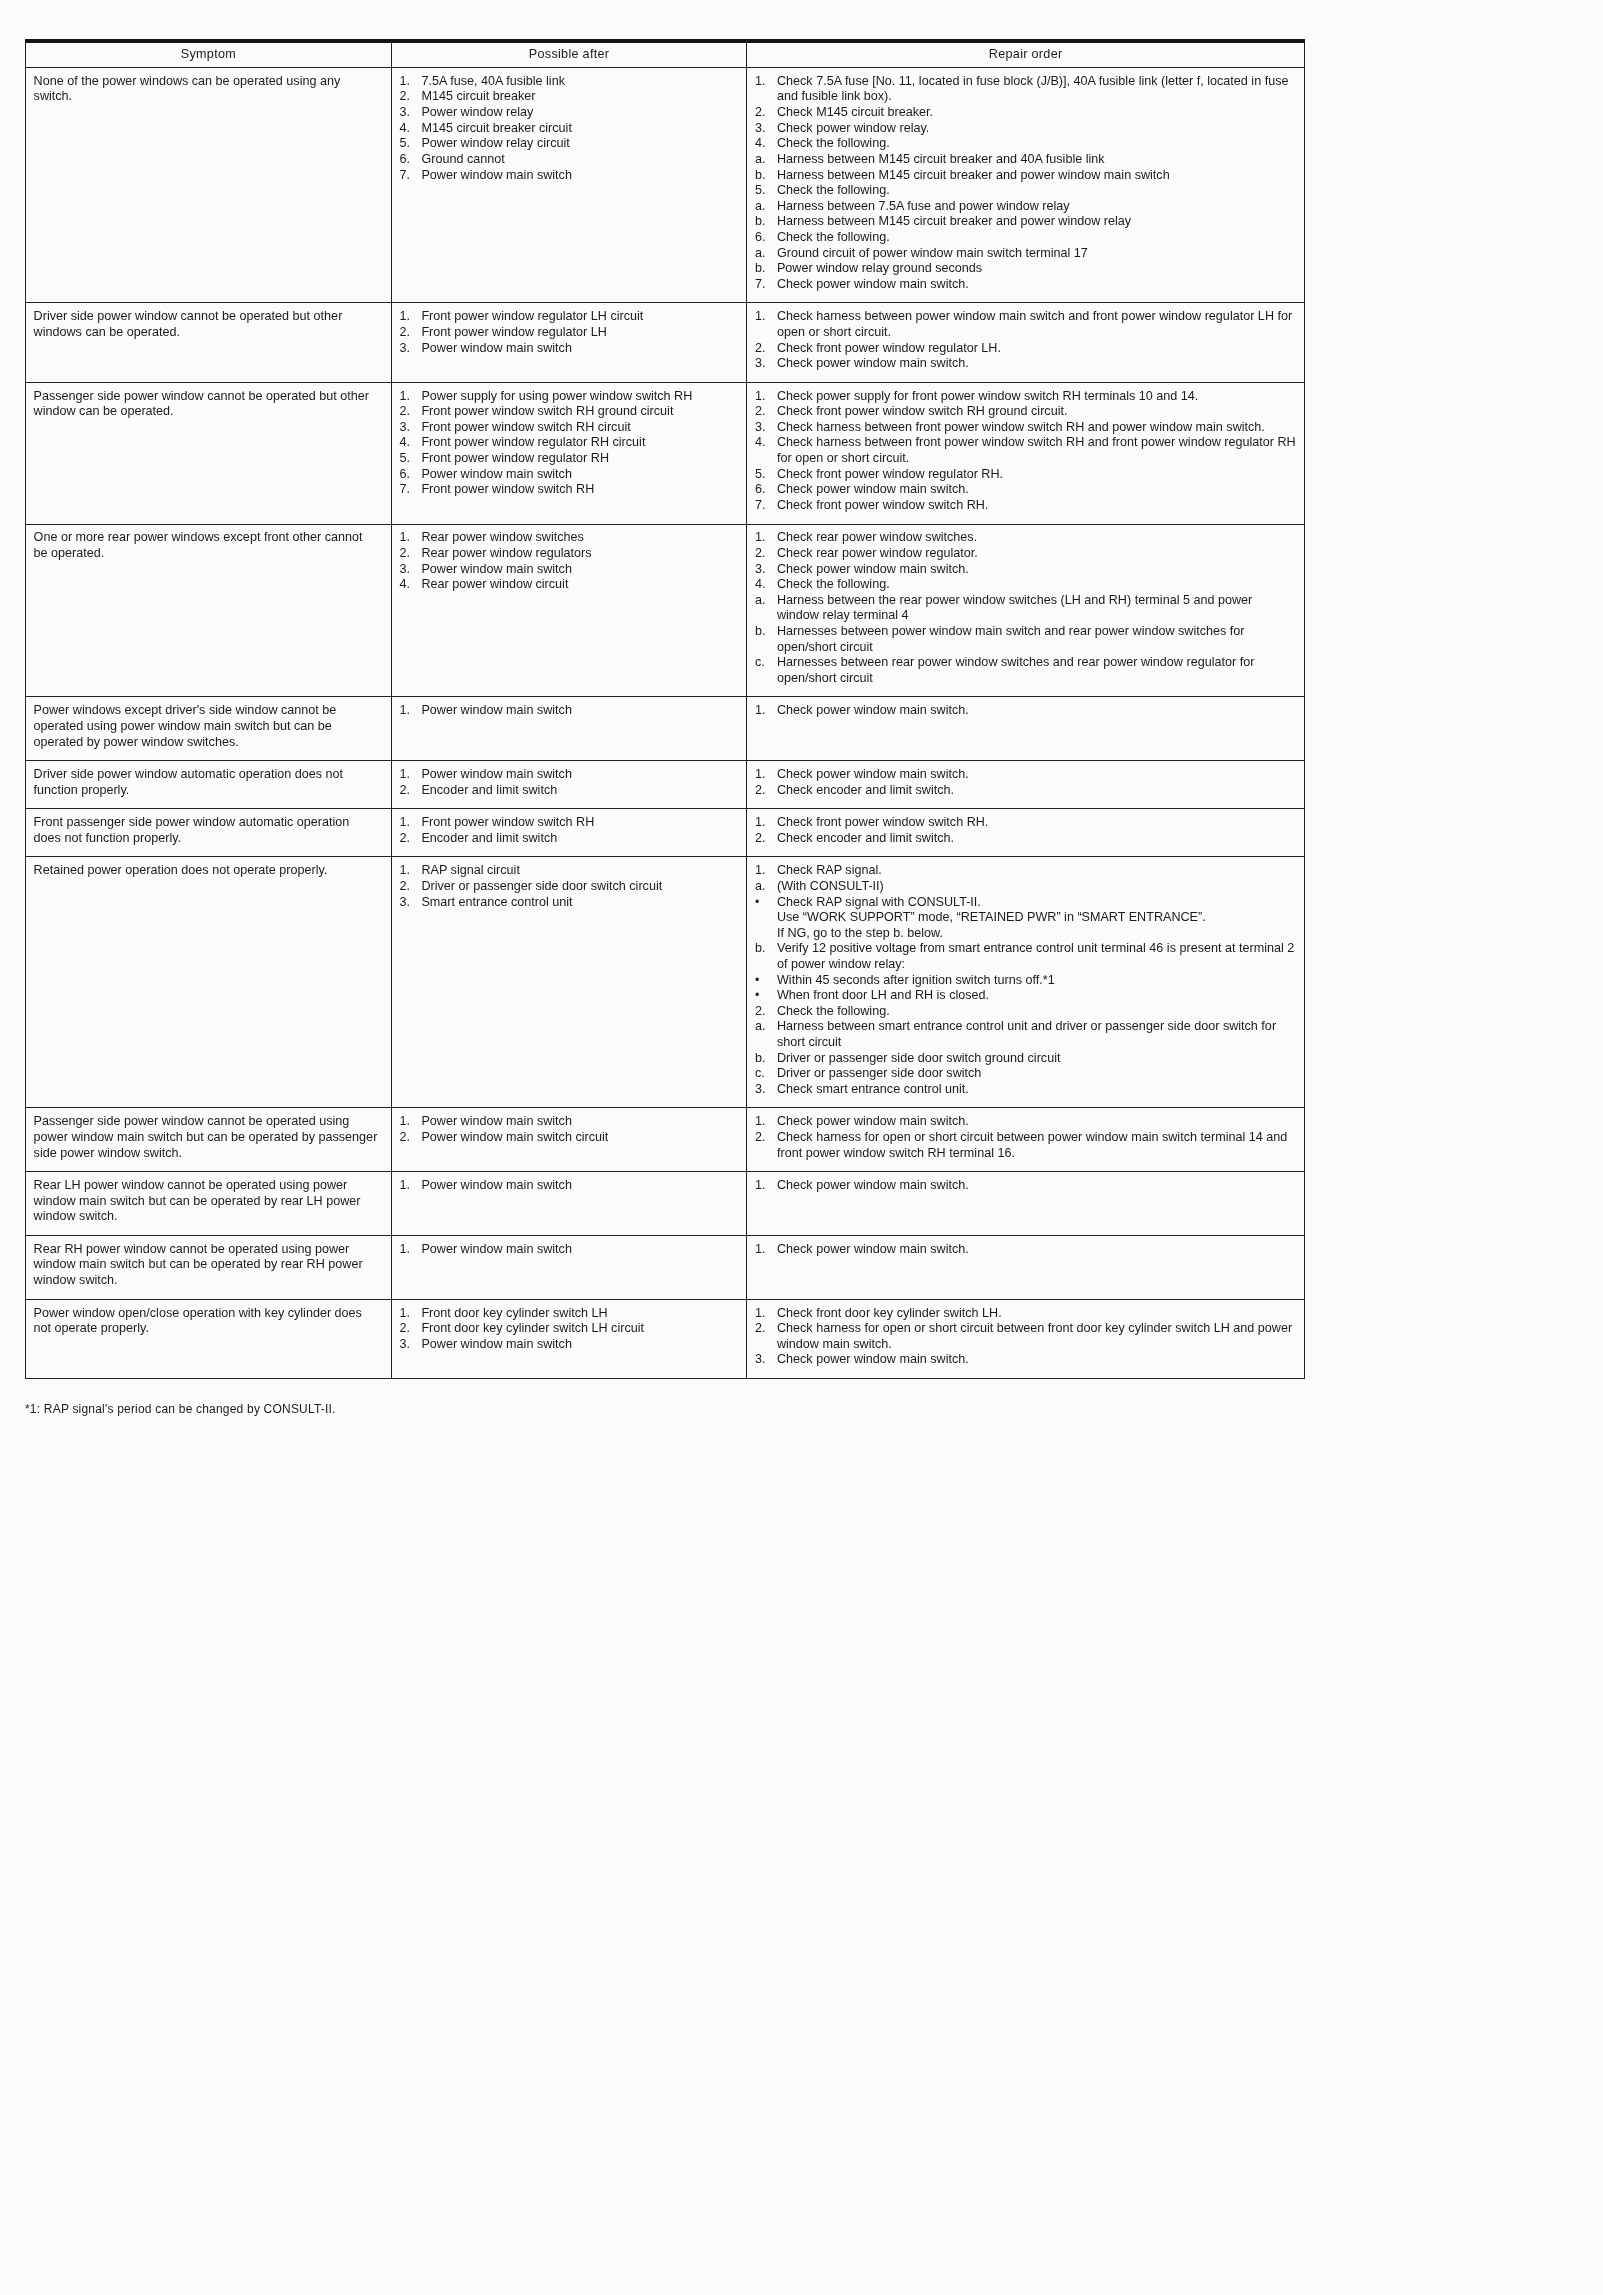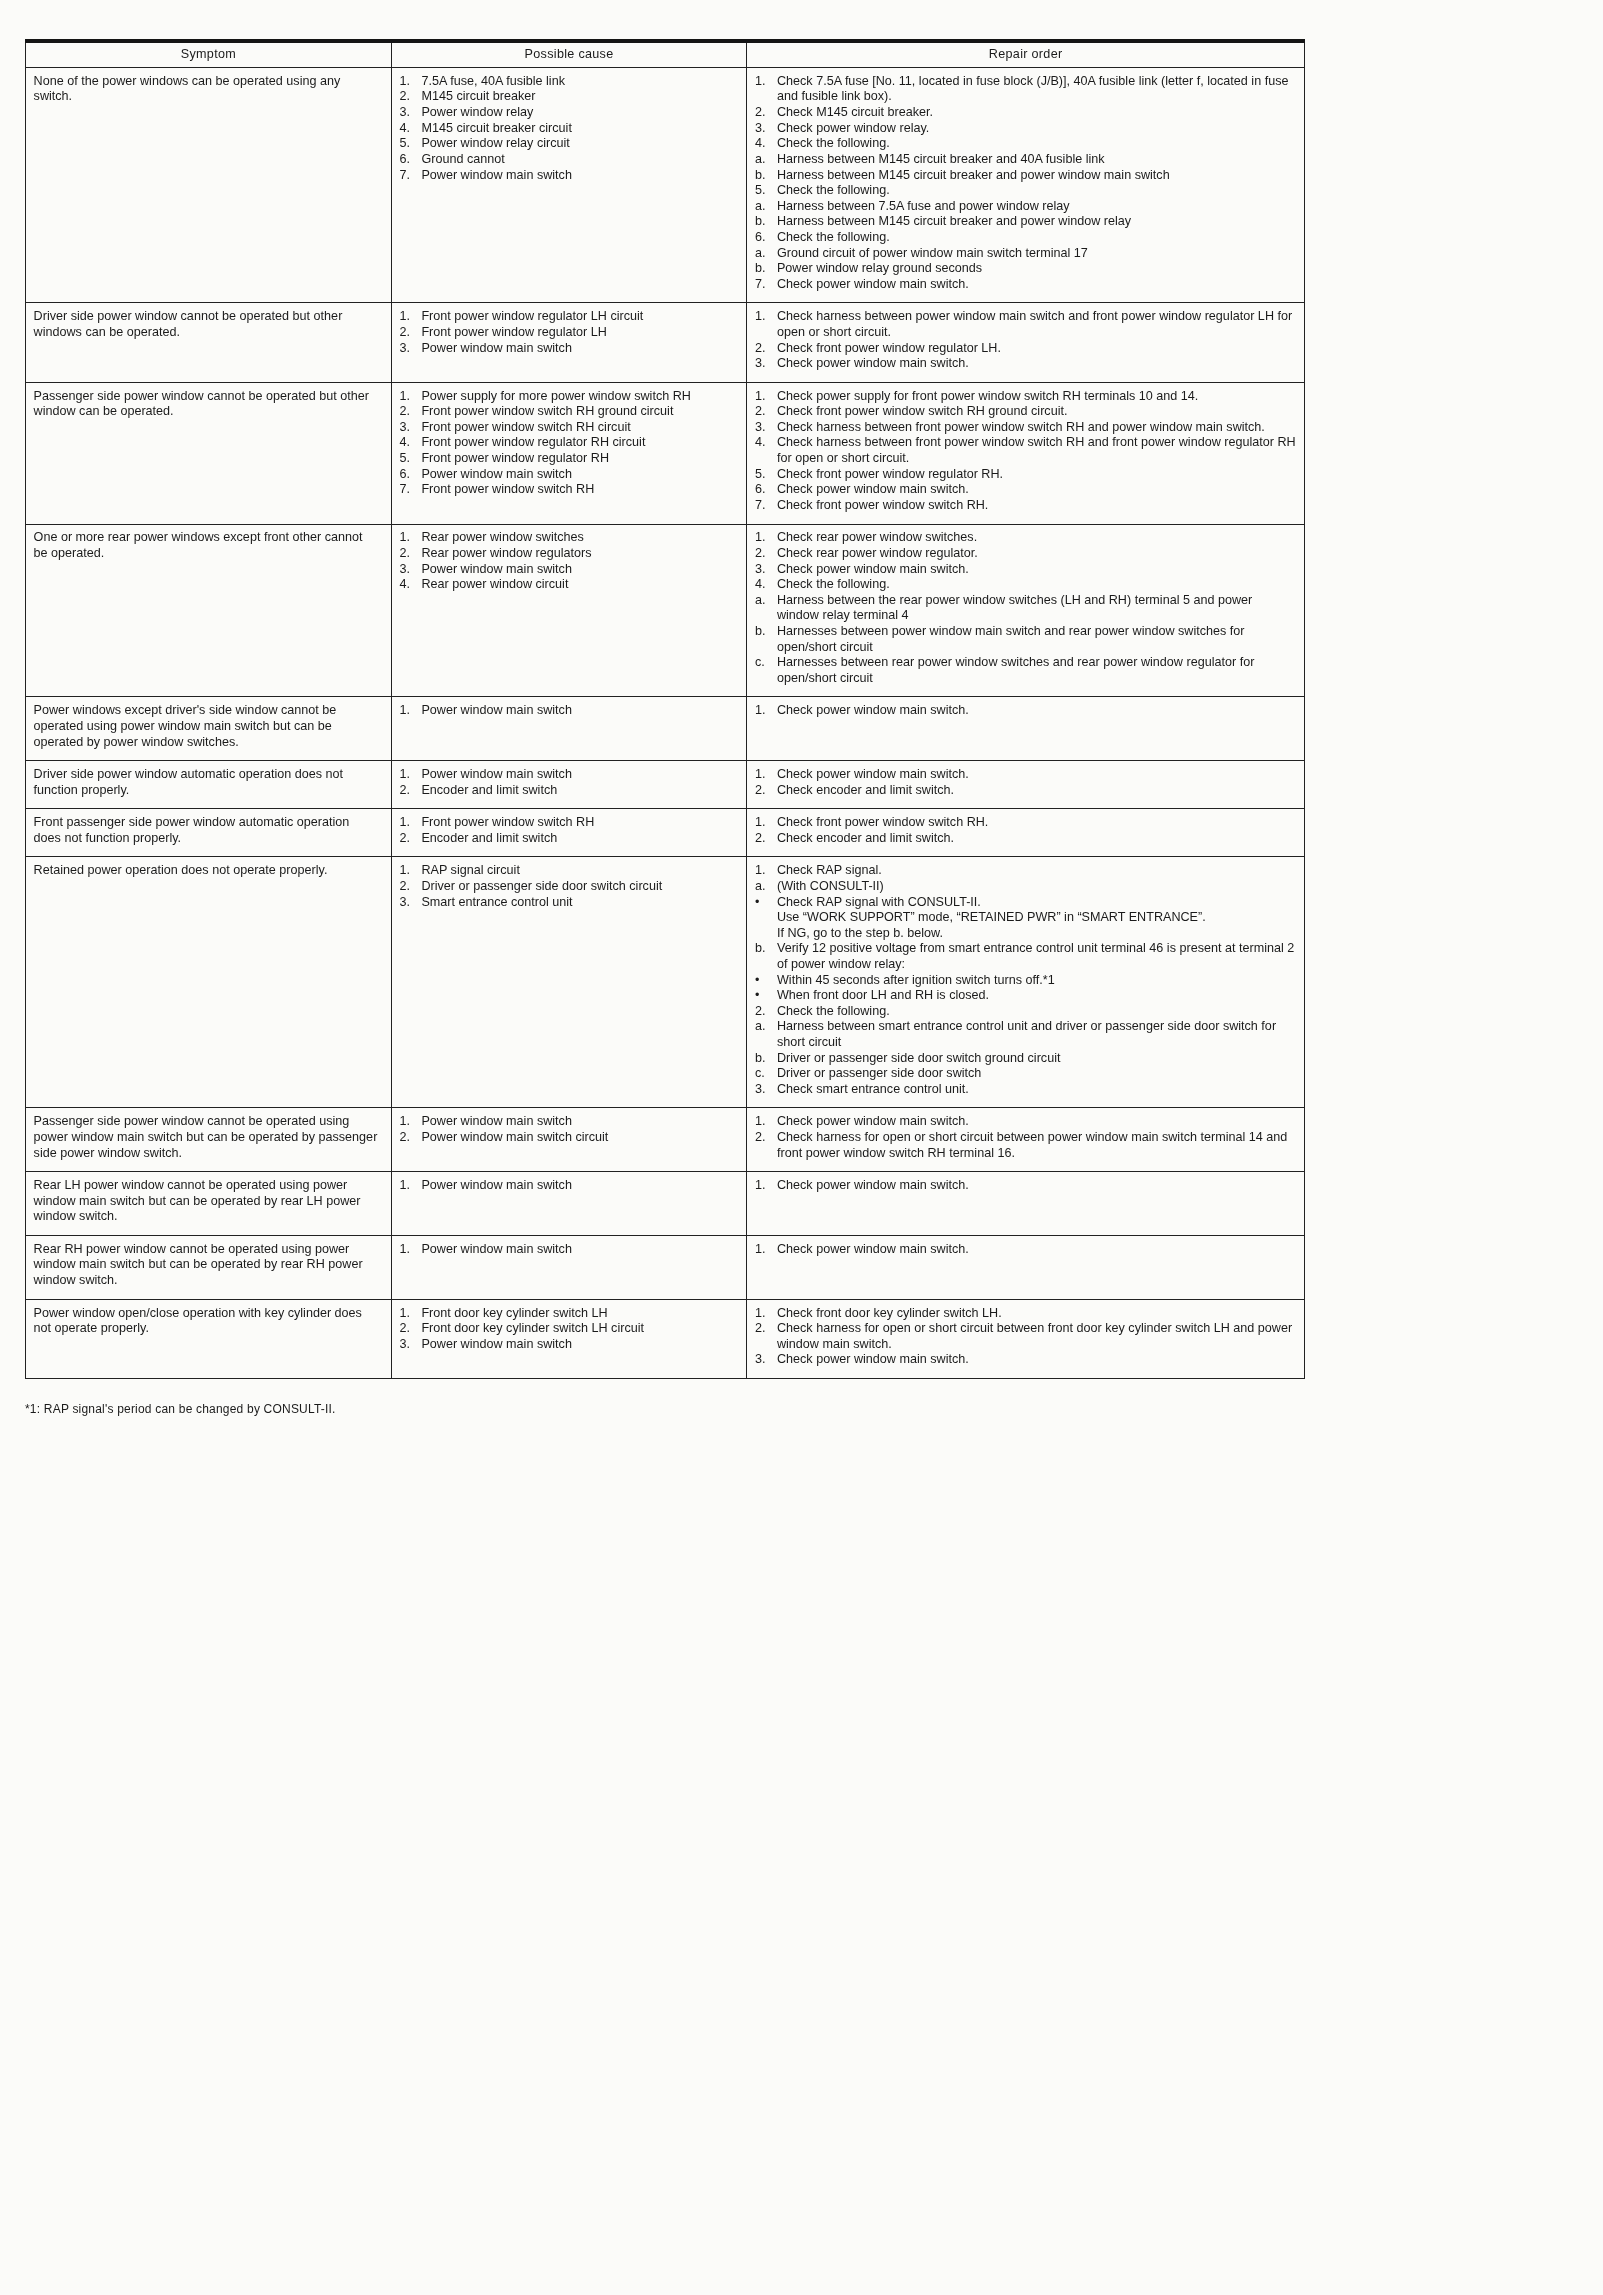--- a/index.html
+++ b/index.html
@@ -78,21 +78,21 @@
 
   <table class="trouble-table">
     <colgroup>
       <col class="col-symptom">
       <col class="col-cause">
       <col class="col-repair">
     </colgroup>
     <thead>
       <tr>
         <th class="hdr">Symptom</th>
-        <th class="hdr">Possible cause</th>
+        <th class="hdr">Possible after</th>
         <th class="hdr">Repair order</th>
       </tr>
     </thead>
     <tbody>
         <tr>
           <td class="cell symptom-cell">
             <span class="sym-text">None of the power windows can be operated using any switch.</span>
           </td>
           <td class="cell possible-cause-cell">
             <div class="item">
@@ -212,21 +212,21 @@
             </div>
           </td>
         </tr>
         <tr>
           <td class="cell symptom-cell">
             <span class="sym-text">Passenger side power window cannot be operated but other window can be operated.</span>
           </td>
           <td class="cell possible-cause-cell">
             <div class="item">
               <span class="marker">1.</span>
-              <span class="txt">Power supply for more power window switch RH</span>
+              <span class="txt">Power supply for using power window switch RH</span>
             </div>
             <div class="item">
               <span class="marker">2.</span>
               <span class="txt">Front power window switch RH ground circuit</span>
             </div>
             <div class="item">
               <span class="marker">3.</span>
               <span class="txt">Front power window switch RH circuit</span>
             </div>
             <div class="item">

